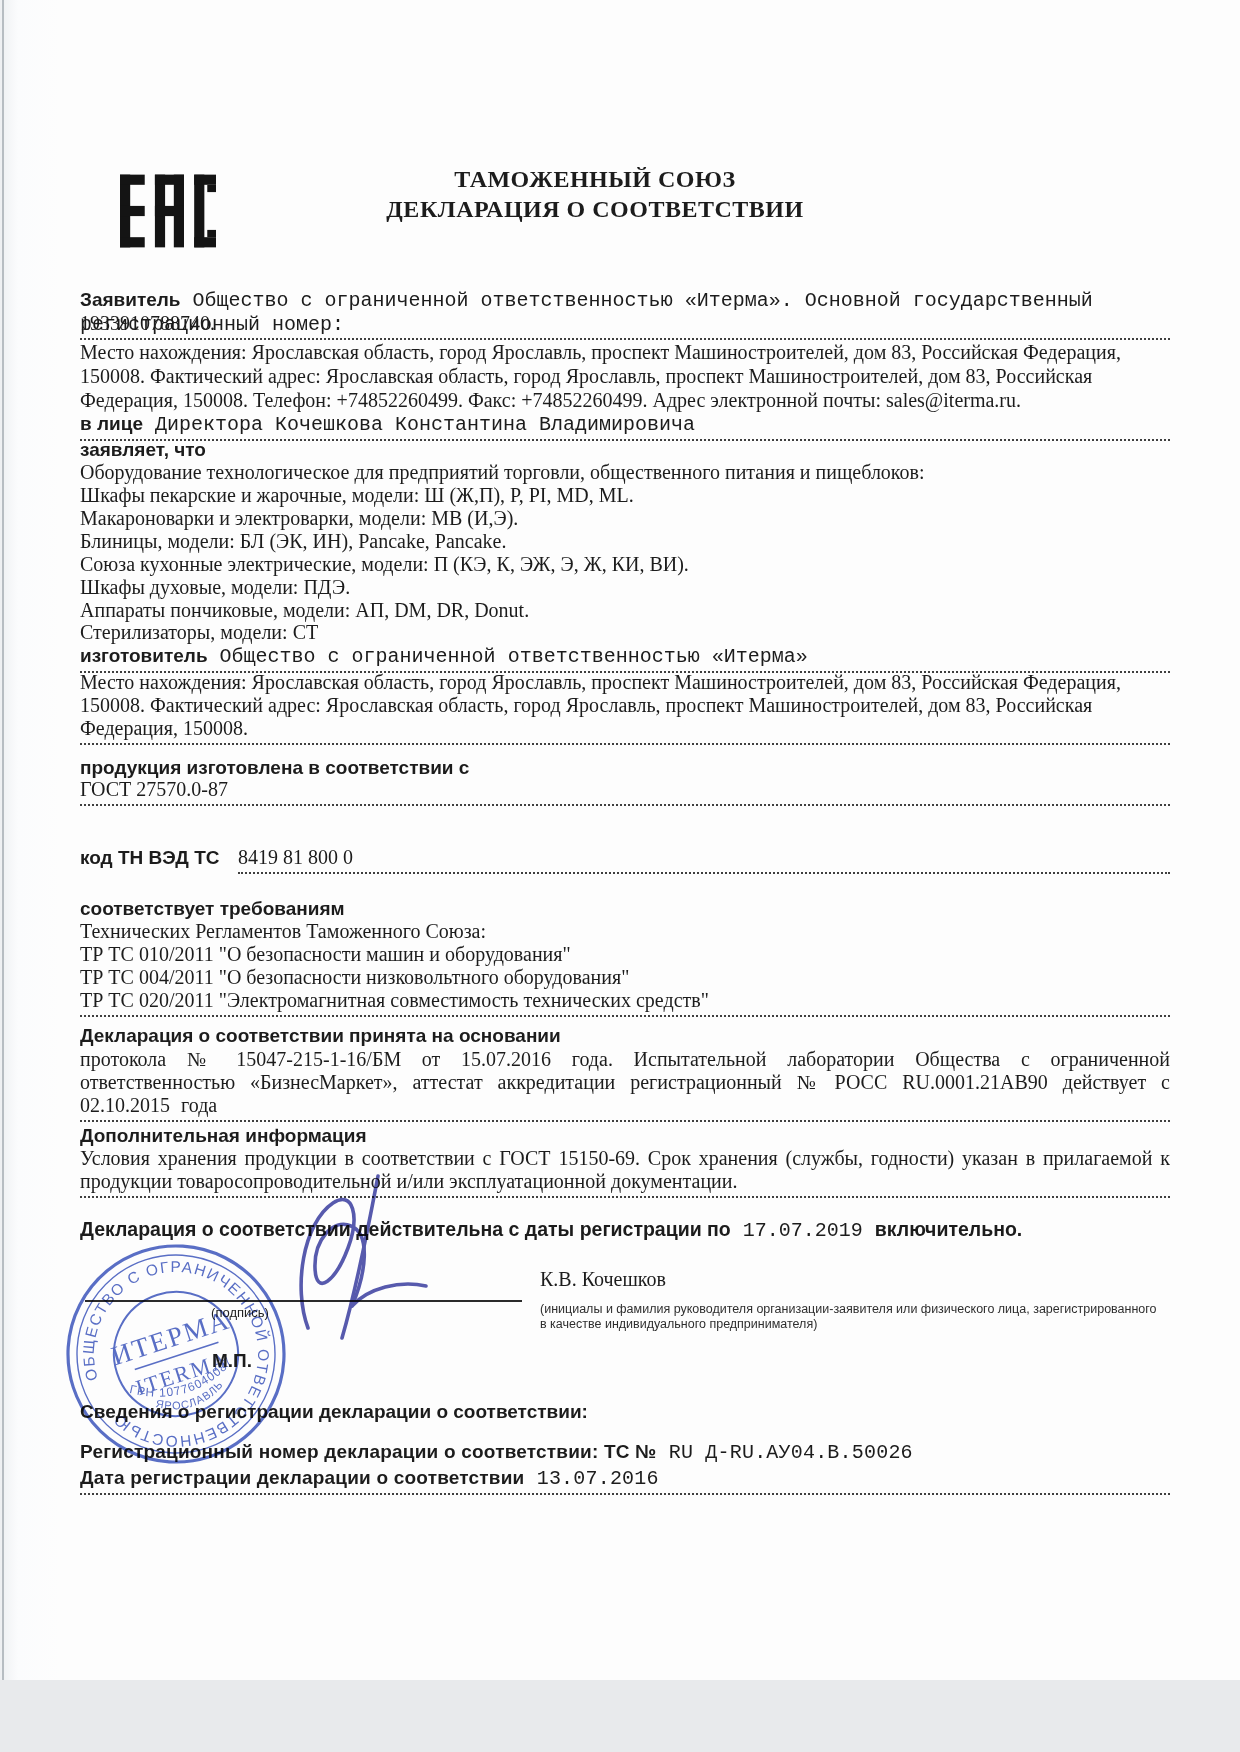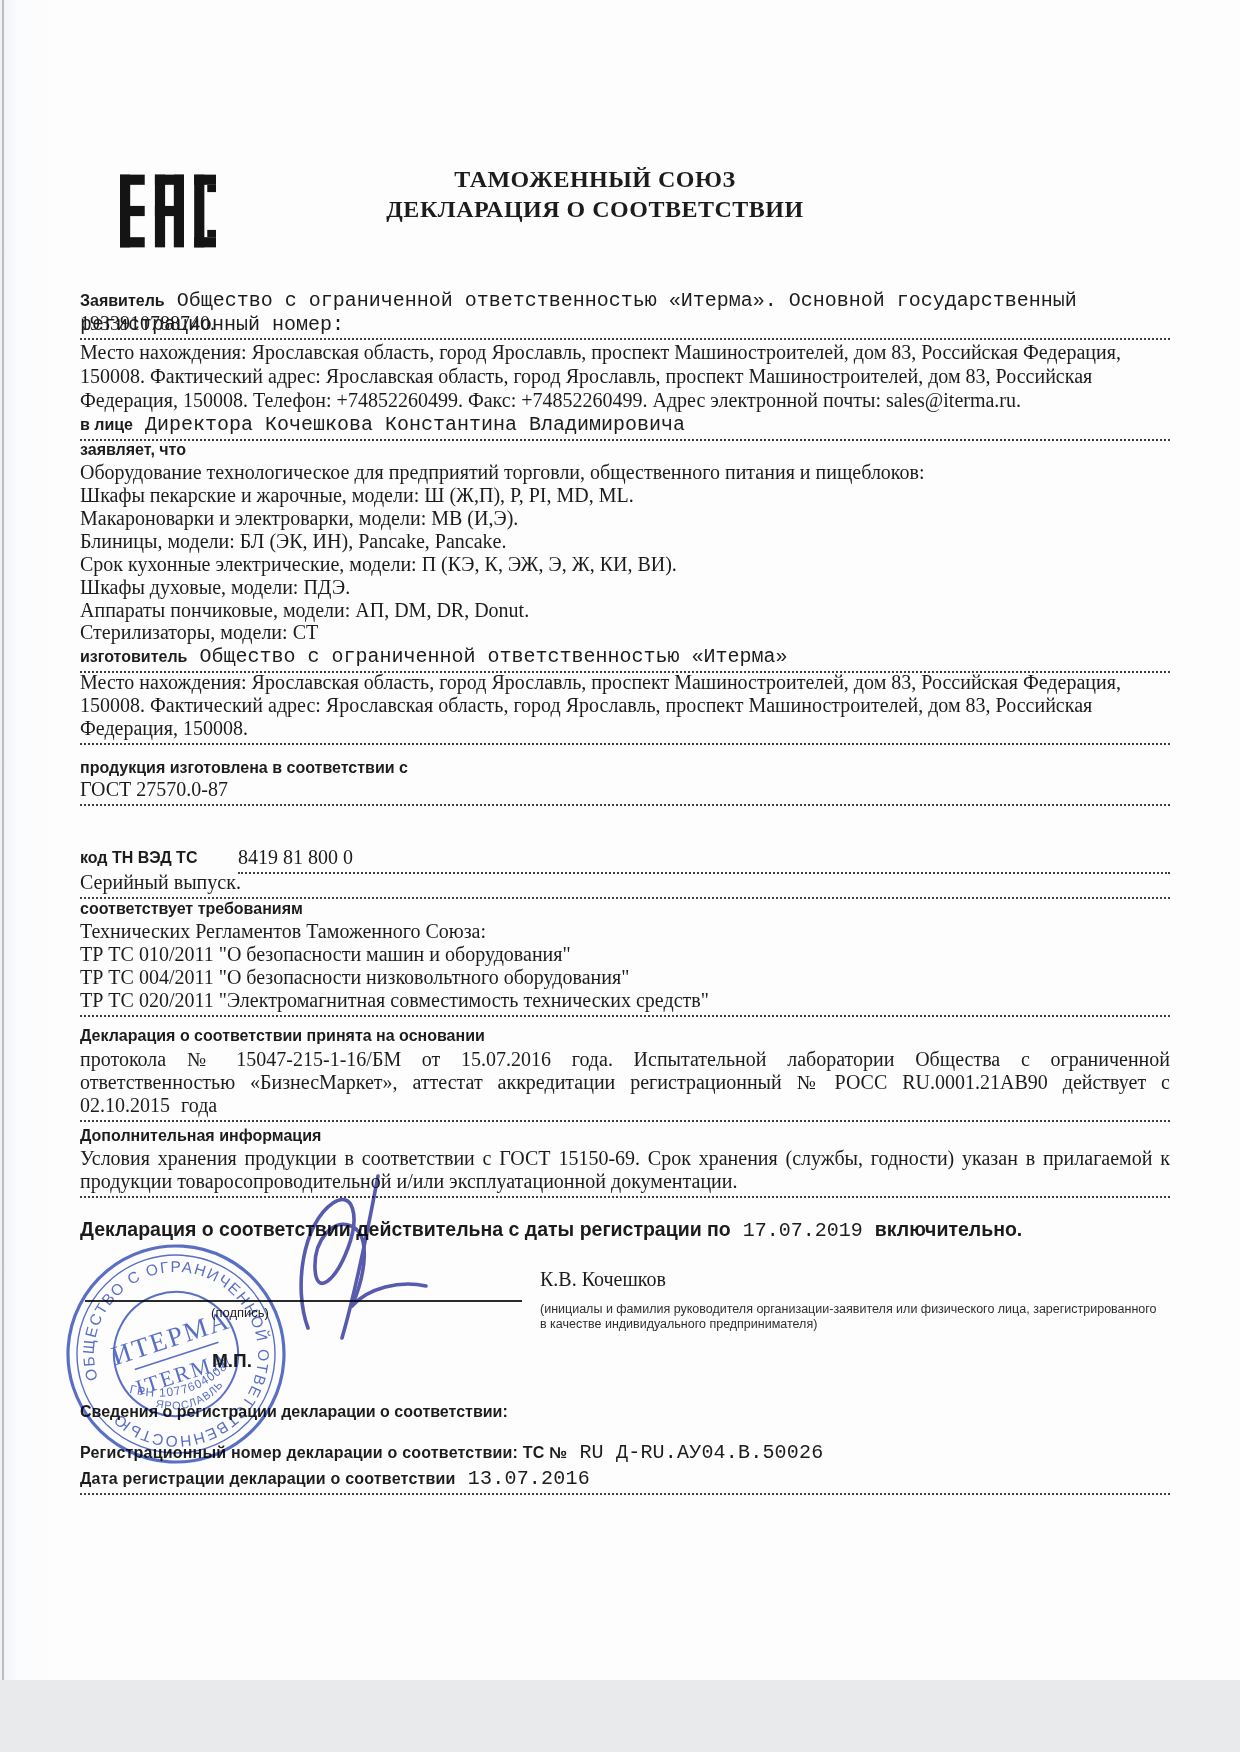--- a/index.html
+++ b/index.html
@@ -3,21 +3,21 @@
 <meta charset="utf-8">
 <style>
   html,body{margin:0;padding:0;background:#e8eaec;}
   .page{
     position:relative;width:1240px;height:1680px;margin:0 auto;
     background:linear-gradient(90deg,#eef0f2 0px,#fbfcfd 18px,#fdfdfd 60px),#fdfdfd;
     font-family:"Liberation Serif", serif;color:#1c1c1c;overflow:hidden;
   }
   .edge{position:absolute;left:2px;top:0;width:2px;height:100%;background:#b7bdc2;}
   .row{position:absolute;left:80px;width:1090px;font-size:20px;line-height:23px;}
-  .sans{font-family:"Liberation Sans",sans-serif;font-weight:bold;font-size:16px;}
+  .sans{font-family:"Liberation Sans",sans-serif;font-weight:bold;font-size:19px;}
   .serif{font-family:Liberation Mono, monospace;font-weight:normal;}
   .dotted{border-bottom:2.5px dotted #3f3f3f;padding-bottom:3px;}
   .just{text-align:justify;}
   .logo{position:absolute;left:120px;top:158px;width:96px;height:106px;}
   .title{position:absolute;left:250px;top:164px;width:690px;text-align:center;
     font-weight:bold;font-size:24px;line-height:30px;letter-spacing:.5px;}
   .flexrow{display:flex;}
   .tnlabel{width:158px;flex:0 0 158px;}
   .tnval{flex:1;border-bottom:2.5px dotted #3f3f3f;padding-bottom:3px;}
   .sigline{position:absolute;left:85px;top:1300px;width:437px;border-top:2px solid #2a2a2a;}
@@ -70,38 +70,37 @@
   <div class="row" style="top:340px;line-height:24px">Место нахождения: Ярославская область, город Ярославль, проспект Машиностроителей, дом 83, Российская Федерация, 150008. Фактический адрес: Ярославская область, город Ярославль, проспект Машиностроителей, дом 83, Российская Федерация, 150008. Телефон: +74852260499. Факс: +74852260499. Адрес электронной почты: sales@iterma.ru.</div>
   <div class="row sans" style="top:438px">заявляет, что</div>
 
   <div class="row dotted" style="top:412px">
     <span class="sans">в лице</span><span class="serif"> Директора Кочешкова Константина Владимировича</span>
   </div>
   <div class="row" style="top:484px">Шкафы пекарские и жарочные, модели: Ш (Ж,П), Р, PI, MD, ML.</div>
   <div class="row" style="top:461px">Оборудование технологическое для предприятий торговли, общественного питания и пищеблоков:</div>
   <div class="row" style="top:507px">Макароноварки и электроварки, модели: МВ (И,Э).</div>
   <div class="row" style="top:530px">Блиницы, модели: БЛ (ЭК, ИН), Pancake, Pancake.</div>
-  <div class="row" style="top:553px">Срок кухонные электрические, модели: П (КЭ, К, ЭЖ, Э, Ж, КИ, ВИ).</div>
+  <div class="row" style="top:553px">Союза кухонные электрические, модели: П (КЭ, К, ЭЖ, Э, Ж, КИ, ВИ).</div>
   <div class="row" style="top:576px">Шкафы духовые, модели: ПДЭ.</div>
   <div class="row" style="top:599px">Аппараты пончиковые, модели: АП, DM, DR, Donut.</div>
   <div class="row" style="top:621px">Стерилизаторы, модели: СТ</div>
 
   <div class="row dotted" style="top:644px">
     <span class="sans">изготовитель</span><span class="serif"> Общество с ограниченной ответственностью «Итерма»</span>
   </div>
   <div class="row dotted" style="top:671px;line-height:23px">Место нахождения: Ярославская область, город Ярославль, проспект Машиностроителей, дом 83, Российская Федерация, 150008. Фактический адрес: Ярославская область, город Ярославль, проспект Машиностроителей, дом 83, Российская Федерация, 150008.</div>
 
   <div class="row sans" style="top:756px">продукция изготовлена в соответствии с</div>
   <div class="row dotted" style="top:778px">ГОСТ 27570.0-87</div>
 
   <div class="row flexrow" style="top:846px">
     <div class="sans tnlabel">код ТН ВЭД ТС</div>
     <div class="tnval">8419 81 800 0</div>
   </div>
-  <div class="row dotted" style="top:871px">Серийный выпуск.</div>
 
   <div class="row sans" style="top:897px">соответствует требованиям</div>
   <div class="row" style="top:920px">Технических Регламентов Таможенного Союза:</div>
   <div class="row" style="top:943px">ТР ТС 010/2011 "О безопасности машин и оборудования"</div>
   <div class="row" style="top:966px">ТР ТС 004/2011 "О безопасности низковольтного оборудования"</div>
   <div class="row dotted" style="top:989px">ТР ТС 020/2011 "Электромагнитная совместимость технических средств"</div>
 
   <div class="row sans" style="top:1024px">Декларация о соответствии принята на основании</div>
   <div class="row dotted just" style="top:1048px;word-spacing:6px">протокола № 15047-215-1-16/БМ от 15.07.2016 года. Испытательной лаборатории Общества с ограниченной ответственностью «БизнесМаркет», аттестат аккредитации регистрационный № РОСС RU.0001.21АВ90 действует с 02.10.2015 года</div>
 

